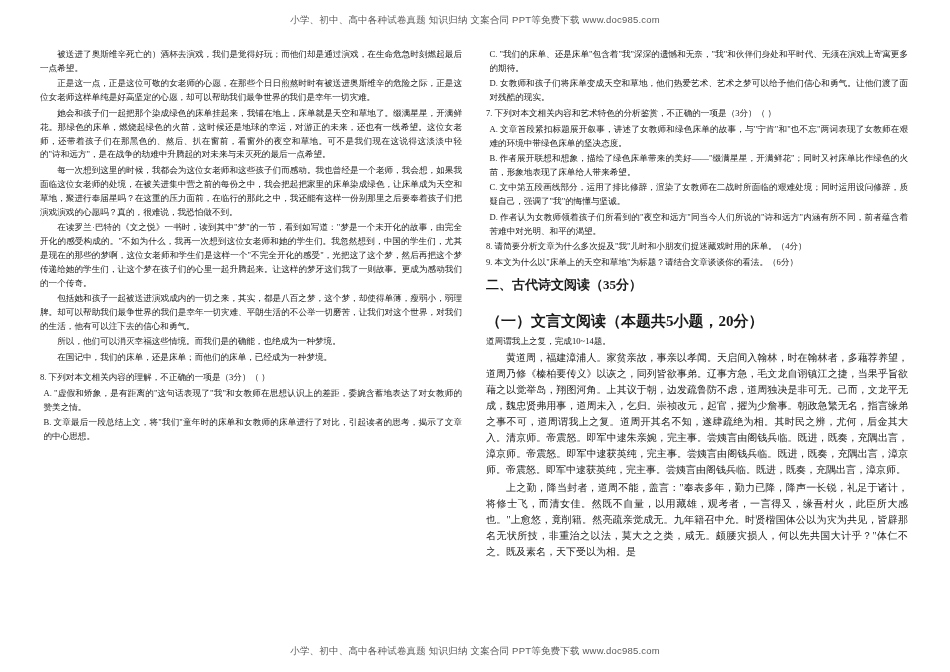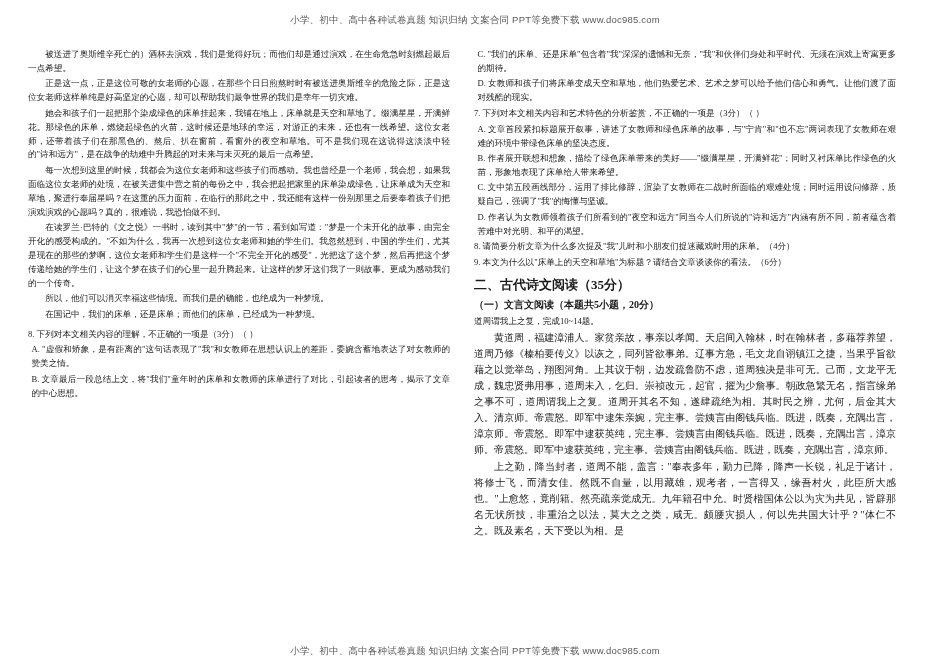--- a/index.html
+++ b/index.html
@@ -36,21 +36,21 @@
   }
   .watermark.bottom {
     position: absolute;
     bottom: 14px;
     left: 0;
     width: 950px;
   }
   .columns {
     position: absolute;
     top: 48px;
-    left: 28px;
+    left: 40px;
     width: 878px;
     height: 580px;
     display: flex;
     gap: 24px;
     font-family: Liberation Serif, serif;
   }
   .col {
     width: 422px;
     font-size: 8.6px;
     line-height: 1.62;
@@ -70,22 +70,22 @@
     padding-left: 0.4em;
   }
   .section-title {
     font-weight: bold;
     font-size: 13px;
     margin-top: 4px;
     margin-bottom: 1px;
   }
   .sub-title {
     font-weight: bold;
-    font-size: 10px;
-    margin-top: 2px;
+    font-size: 15px;
+    margin-top: 14px;
   }
   .poem-body {
     font-size: 10px;
     line-height: 1.6;
     text-align: justify;
   }
   .spacer {
     height: 3px;
   }
 </style>
@@ -97,20 +97,21 @@
   <div class="watermark top">小学、初中、高中各种试卷真题 知识归纳 文案合同 PPT等免费下载  www.doc985.com</div>
 
   <div class="columns">
 
     <div class="col">
       <p class="indent2">被送进了奥斯维辛死亡的）酒杯去演戏，我们是觉得好玩；而他们却是通过演戏，在生命危急时刻燃起最后一点希望。</p>
       <p class="indent2">正是这一点，正是这位可敬的女老师的心愿，在那些个日日煎熬时时有被送进奥斯维辛的危险之际，正是这位女老师这样单纯是好高坚定的心愿，却可以帮助我们最争世界的我们是幸年一切灾难。</p>
       <p class="indent2">她会和孩子们一起把那个染成绿色的床单挂起来，我铺在地上，床单就是天空和草地了。缀满星星，开满鲜花。那绿色的床单，燃烧起绿色的火苗，这时候还是地球的幸运，对游正的未来，还也有一线希望。这位女老师，还带着孩子们在那黑色的、熬后、扒在窗前，看窗外的夜空和草地。可不是我们现在这说得这淡淡中轻的"诗和远方"，是在战争的劫难中升腾起的对未来与未灭死的最后一点希望。</p>
       <p class="indent2">每一次想到这里的时候，我都会为这位女老师和这些孩子们而感动。我也曾经是一个老师，我会想，如果我面临这位女老师的处境，在被关进集中营之前的每份之中，我会把起把家里的床单染成绿色，让床单成为天空和草地，聚进行奉届星吗？在这重的压力面前，在临行的那此之中，我还能有这样一份别那里之后要奉着孩子们把演戏演戏的心愿吗？真的，很难说，我恐怕做不到。</p>
       <p class="indent2">在读罗兰·巴特的《文之悦》一书时，读到其中"梦"的一节，看到如写道："梦是一个未开化的故事，由完全开化的感受构成的。"不如为什么，我再一次想到这位女老师和她的学生们。我忽然想到，中国的学生们，尤其是现在的那些的梦啊，这位女老师和学生们是这样一个"不完全开化的感受"，光把这了这个梦，然后再把这个梦传递给她的学生们，让这个梦在孩子们的心里一起升腾起来。让这样的梦牙这们我了一则故事。更成为感动我们的一个传奇。</p>
+      <p class="indent2">包括她和孩子一起被送进演戏成内的一切之来，其实，都是八百之梦，这个梦，却使得单薄，瘦弱小，弱理脾。却可以帮助我们最争世界的我们是幸年一切灾难、平朗生活的不公举一切磨苦，让我们对这个世界，对我们的生活，他有可以注下去的信心和勇气。</p>
       <p class="indent2">所以，他们可以消灭幸福这些情境。而我们是的确能，也绝成为一种梦境。</p>
       <p class="indent2">在国记中，我们的床单，还是床单；而他们的床单，已经成为一种梦境。</p>
       <div class="spacer"></div>
       <p class="q">8. 下列对本文相关内容的理解，不正确的一项是（3分）（    ）</p>
       <p class="opt">A. "虚假和矫象，是有距离的"这句话表现了"我"和女教师在思想认识上的差距，委婉含蓄地表达了对女教师的赞美之情。</p>
       <p class="opt">B. 文章最后一段总结上文，将"我们"童年时的床单和女教师的床单进行了对比，引起读者的思考，揭示了文章的中心思想。</p>
     </div>
 
     <div class="col">
       <p class="opt">C. "我们的床单、还是床单"包含着"我"深深的遗憾和无奈，"我"和伙伴们身处和平时代、无须在演戏上寄寓更多的期待。</p>

